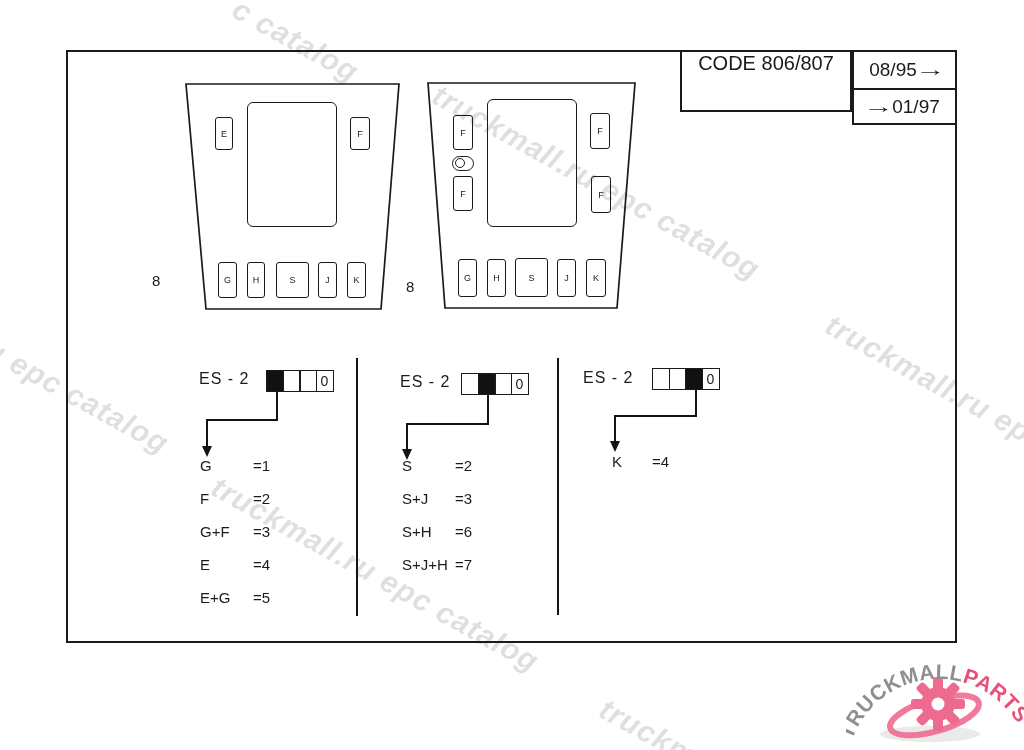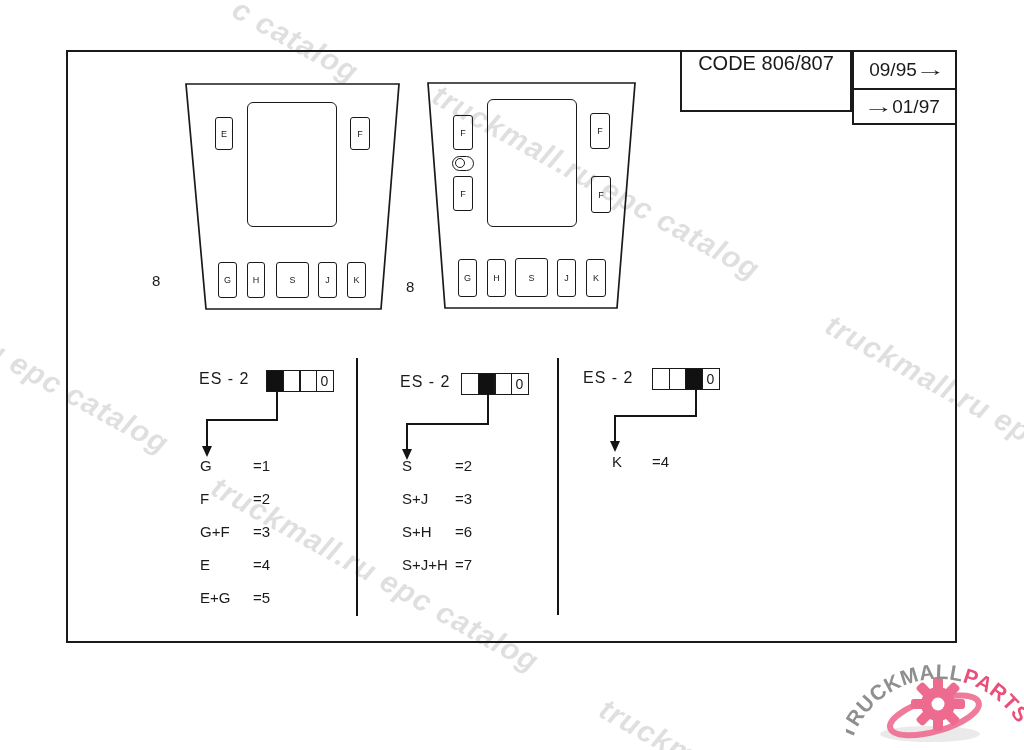--- a/index.html
+++ b/index.html
@@ -74,21 +74,21 @@
   <div class="wm" id="wm4">truckmall.ru epc catalog</div>
   <div class="wm" id="wm5">truckmall.ru epc catalog</div>
 
   <div class="layer" id="page-border"></div>
 
   <div class="layer" id="code-box">
     <span>CODE 806/807</span>
   </div>
   <div class="layer" id="date-box">
     <div class="date-cell top">
-      <span>09/95</span>
+      <span>08/95</span>
       <span class="arrow-glyph">→</span>
     </div>
     <div class="date-cell">
       <span class="arrow-glyph">→</span>
       <span>01/97</span>
     </div>
   </div>
 
   <div class="panel" id="panel1">
     <svg width="260" height="245" viewBox="0 0 260 245">

